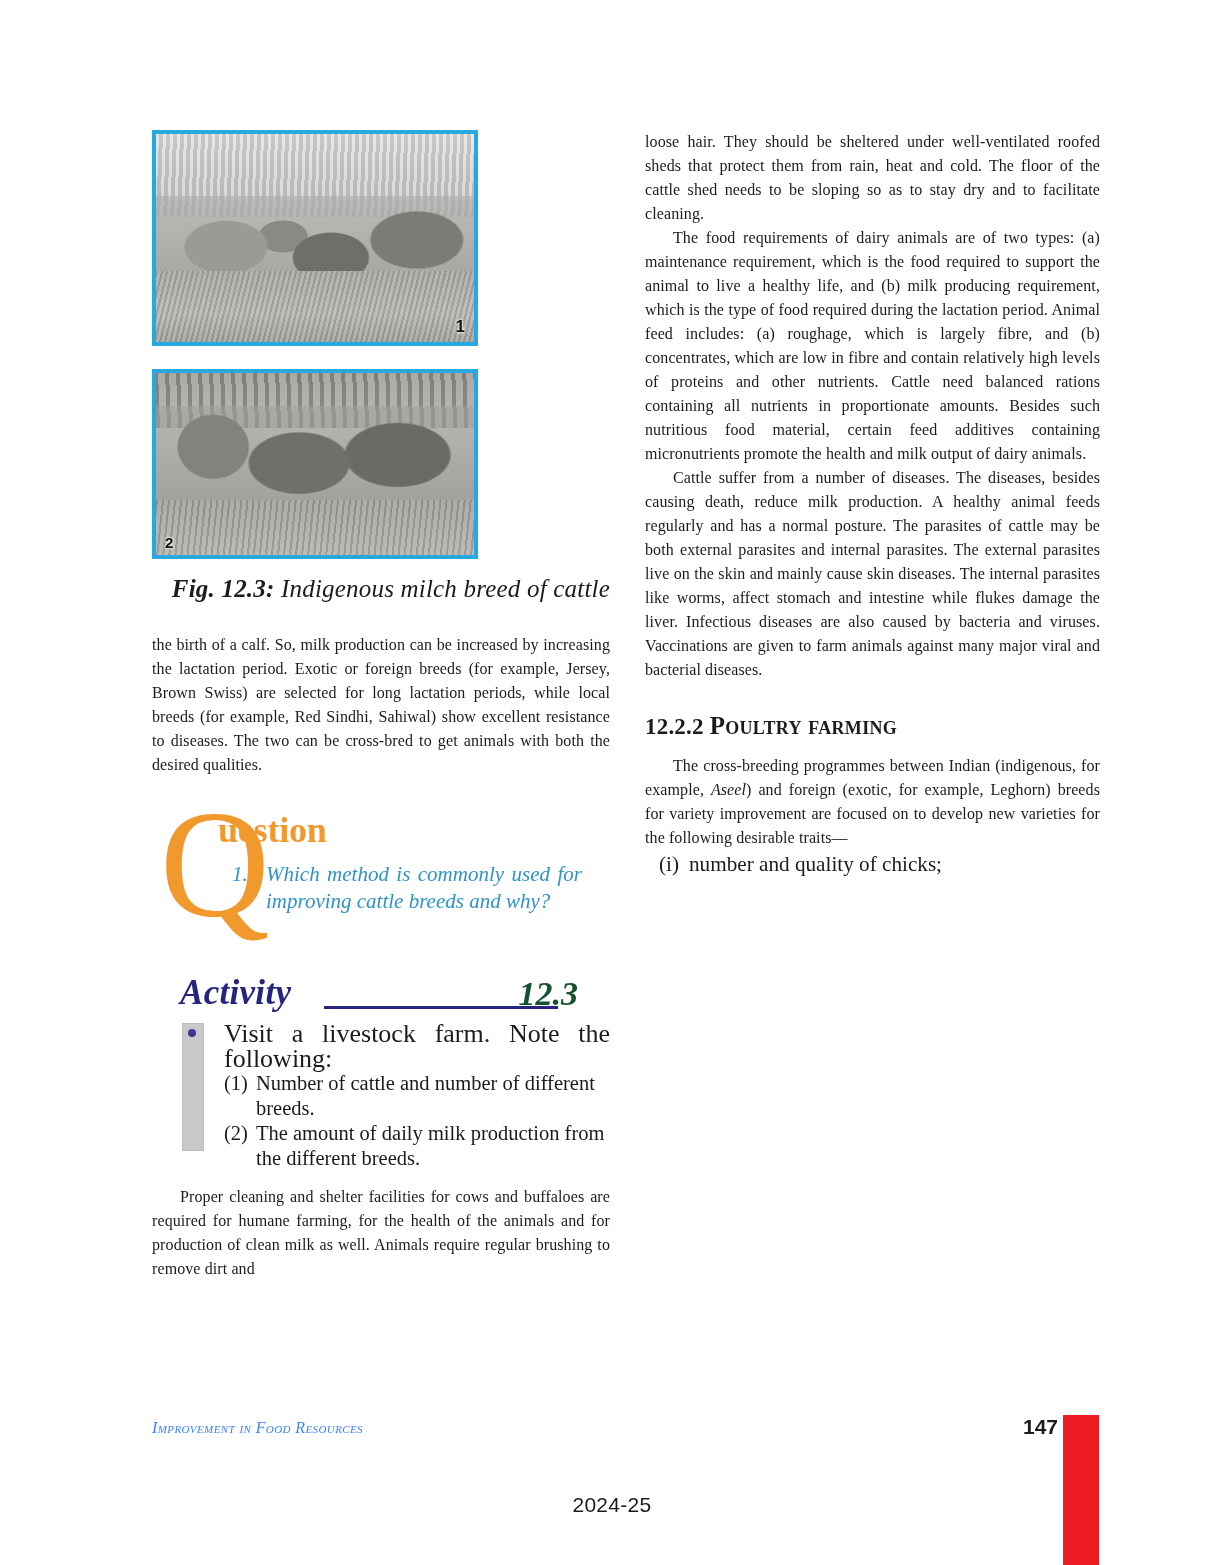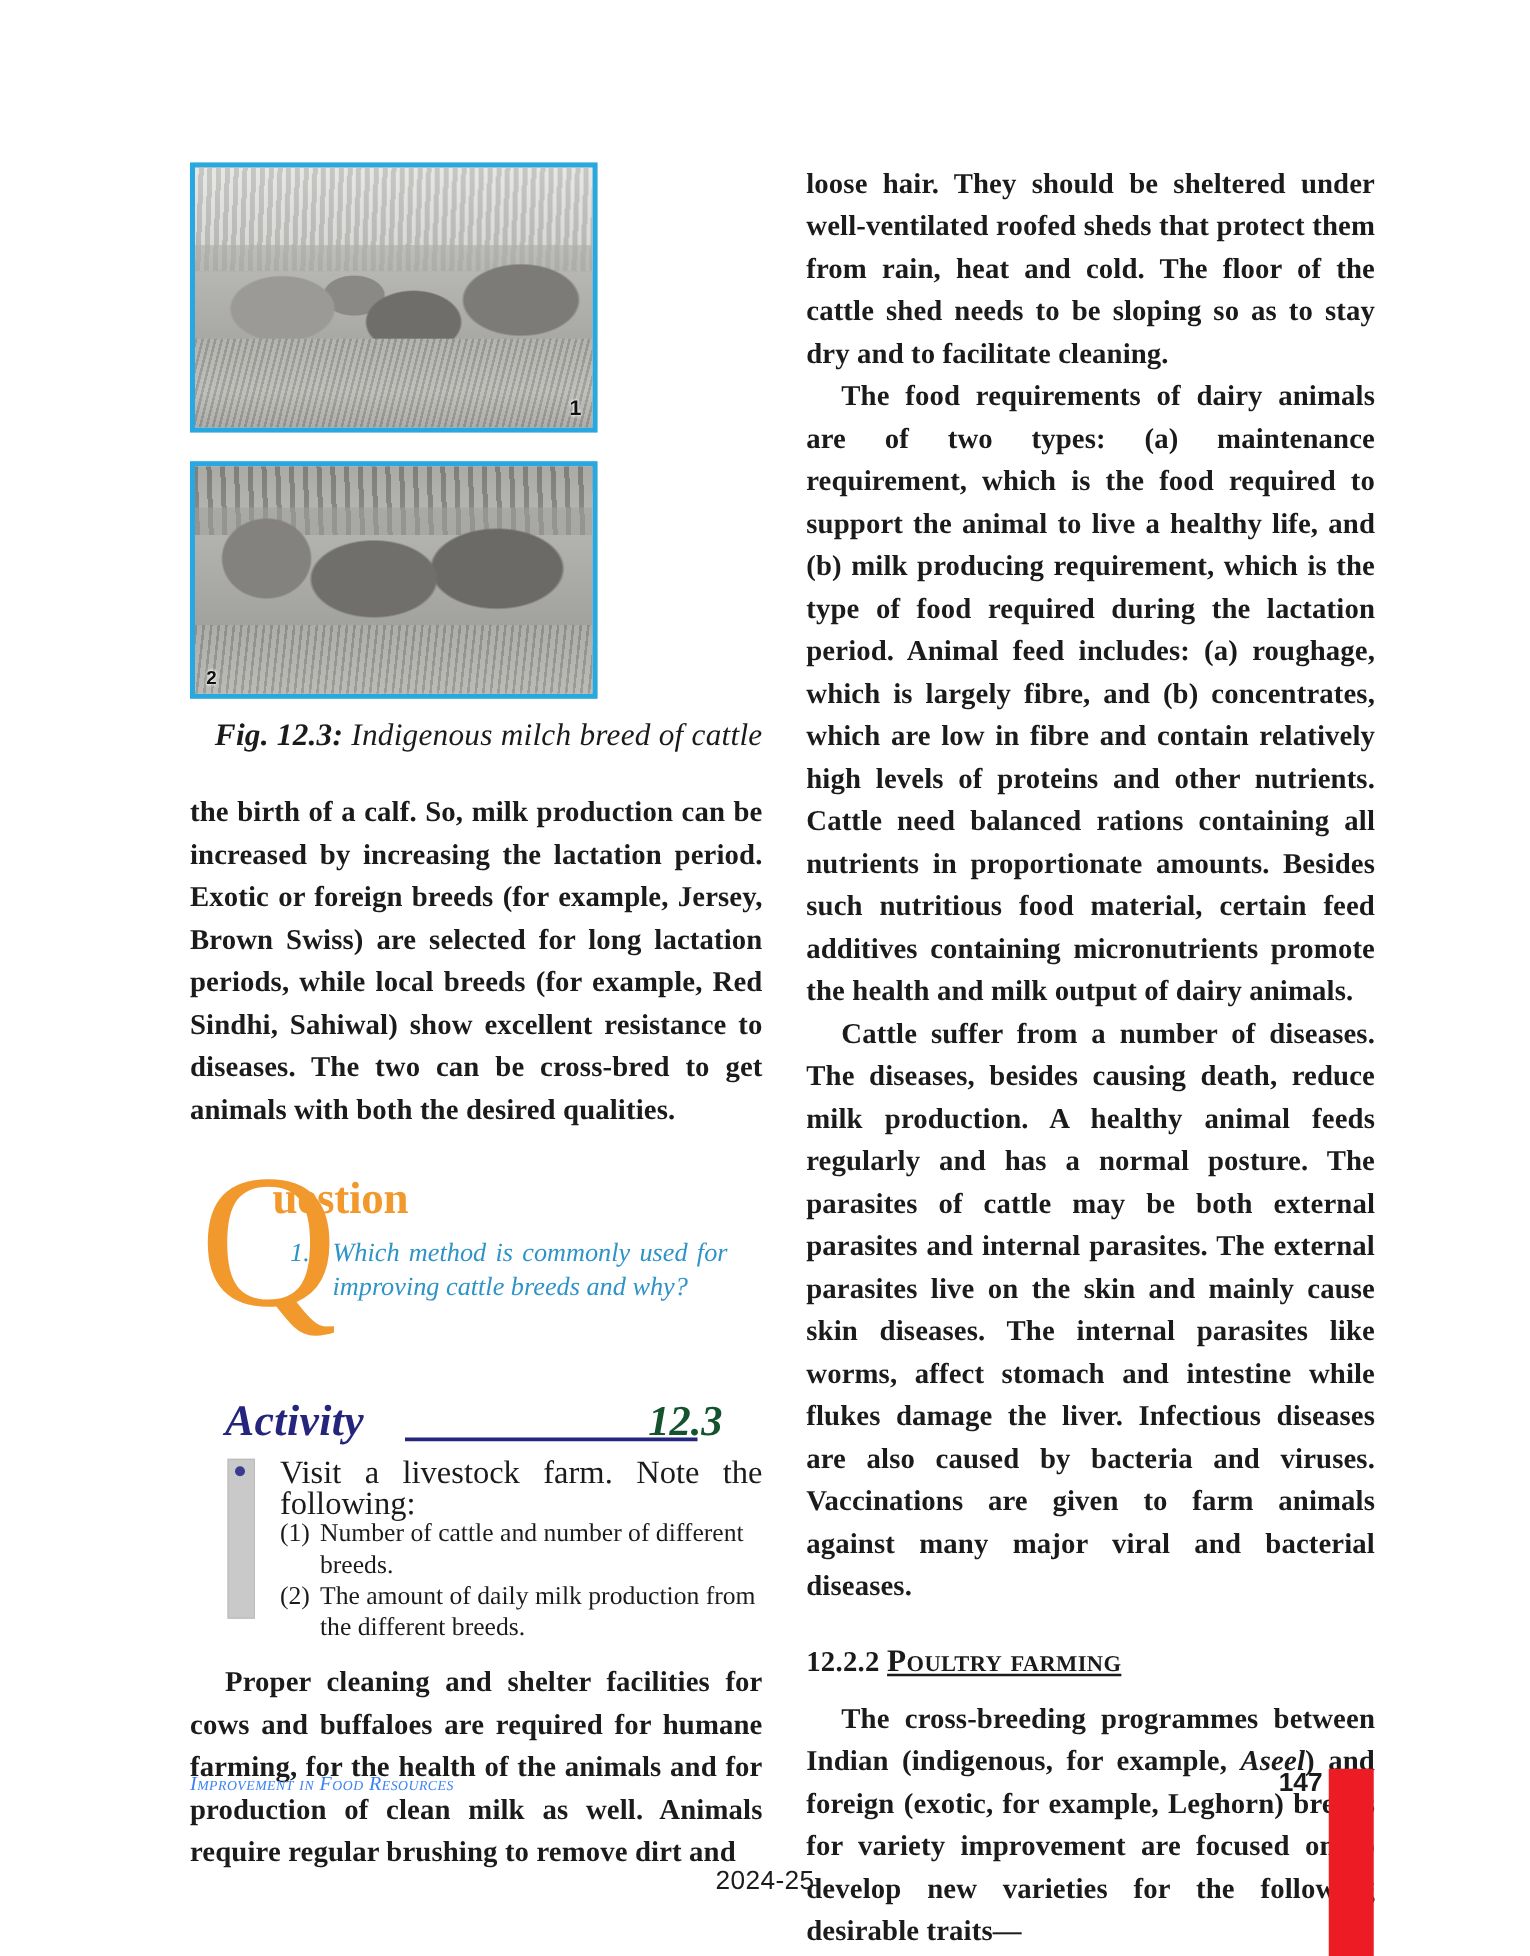--- a/index.html
+++ b/index.html
@@ -26,26 +26,25 @@
   }
   .col-right {
     position: absolute;
     left: 645px;
     top: 130px;
     width: 455px;
   }
 
   p.body {
     margin: 0 0 0 0;
-    font-size: 23px;
-    line-height: 34px;
+    font-size: 16px;
+    line-height: 24px;
     text-align: justify;
     text-justify: inter-word;
     letter-spacing: 0.1px;
-    font-weight: bold;
   }
   p.body.indent { text-indent: 28px; }
 
   
   .figure-wrap { position: relative; }
   .photo {
     position: relative;
     border: 4px solid #28a8e0;
     background: #d3d3cf;
     overflow: hidden;
@@ -158,21 +157,21 @@
     font-size: 21px;
     line-height: 27px;
   }
   .q-item { display: flex; }
   .q-num { width: 34px; flex: 0 0 34px; }
   .q-text { flex: 1; text-align: justify; }
 
   
   .activity-head {
     position: relative;
-    margin-top: 36px;
+    margin-top: 20px;
     height: 44px;
   }
   .activity-word {
     position: absolute;
     left: 28px; top: 0;
     font-size: 35px;
     font-weight: bold;
     font-style: italic;
     color: #25257E;
     letter-spacing: 0.3px;
@@ -234,21 +233,20 @@
     margin-top: 30px;
     margin-bottom: 14px;
     font-size: 23px;
     font-weight: bold;
     letter-spacing: 0.2px;
   }
   .section-head .smallcaps {
     font-variant: small-caps;
     font-size: 25px;
     letter-spacing: 0.3px;
-    text-decoration: underline;
   }
 
   .list-roman {
     display: flex;
     font-size: 21.2px;
     line-height: 25.6px;
     margin-top: 2px;
   }
   .list-roman .rn { flex: 0 0 44px; padding-left: 14px; box-sizing: border-box;}
   .list-roman .rt { flex: 1; }

